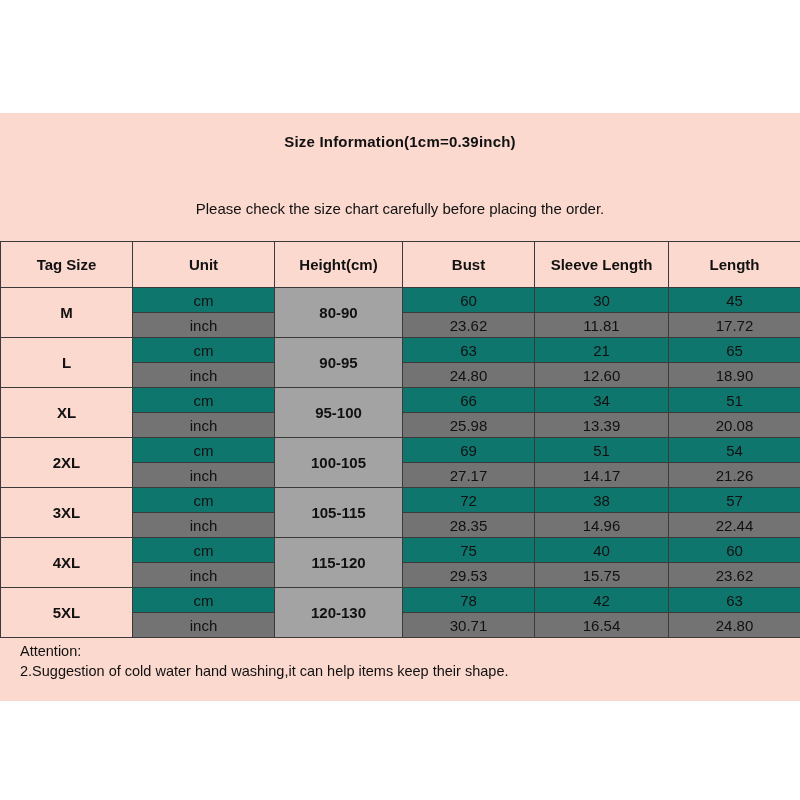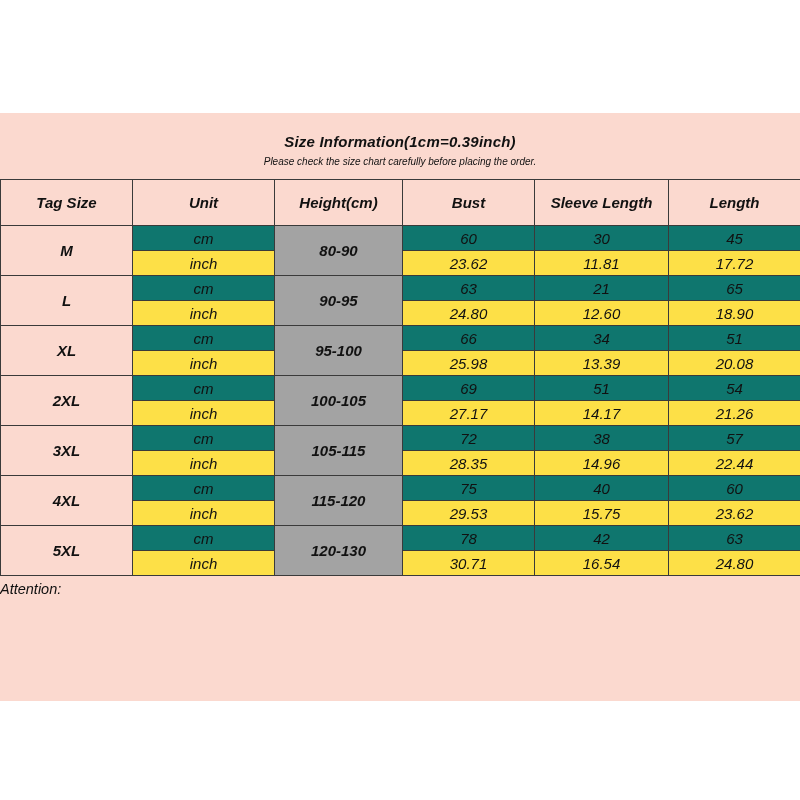--- a/index.html
+++ b/index.html
@@ -11,41 +11,42 @@
     font-family: "Liberation Sans", sans-serif;
   }
   #sheet {
     position: absolute;
     left: 0;
     top: 113px;
     width: 800px;
     height: 588px;
     background: #fbd9cf;
     box-sizing: border-box;
-    font-style: italic;
   }
   .title {
     text-align: center;
     font-weight: bold;
     font-size: 15px;
     color: #111;
     padding-top: 20px;
     padding-bottom: 6px;
     letter-spacing: 0.2px;
   }
   .subtitle {
     text-align: center;
-    font-size: 10px;
+    font-size: 15px;
     color: #111;
     padding-bottom: 12px;
+    margin-top: 44px;
   }
   table.size-table {
     border-collapse: collapse;
     width: 800px;
     table-layout: fixed;
+    margin-top: 12px;
   }
   table.size-table td, table.size-table th {
     border: 1px solid #3a3a3a;
     text-align: center;
     color: #111;
     padding: 0;
     font-size: 15px;
   }
   thead th {
     height: 45px;
@@ -68,24 +69,24 @@
     height: 24px;
   }
   td.val {
     font-size: 15px;
     height: 24px;
   }
   tr.cm-row td.unit, tr.cm-row td.val {
     background: #0f766e;
   }
   tr.in-row td.unit, tr.in-row td.val {
-    background: #fde047;
+    background: #737373;
   }
   .attention {
-    padding: 4px 4px 0 0;
+    padding: 4px 4px 0 20px;
     font-size: 14.5px;
     line-height: 1.35;
     color: #111;
   }
   .attention div { white-space: normal; }
   .col-tag { width: 132px; }
   .col-unit { width: 142px; }
   .col-height { width: 128px; }
   .col-bust { width: 132px; }
   .col-sleeve { width: 134px; }
@@ -222,15 +223,16 @@
         <td class="unit">inch</td>
         <td class="val">30.71</td>
         <td class="val">16.54</td>
         <td class="val">24.80</td>
       </tr>
     </tbody>
   </table>
 
   <div class="attention">
     <div>Attention:</div>
+    <div>2.Suggestion of cold water hand washing,it can help items keep their shape.</div>
   </div>
 
 </div>
 
 </body></html>

